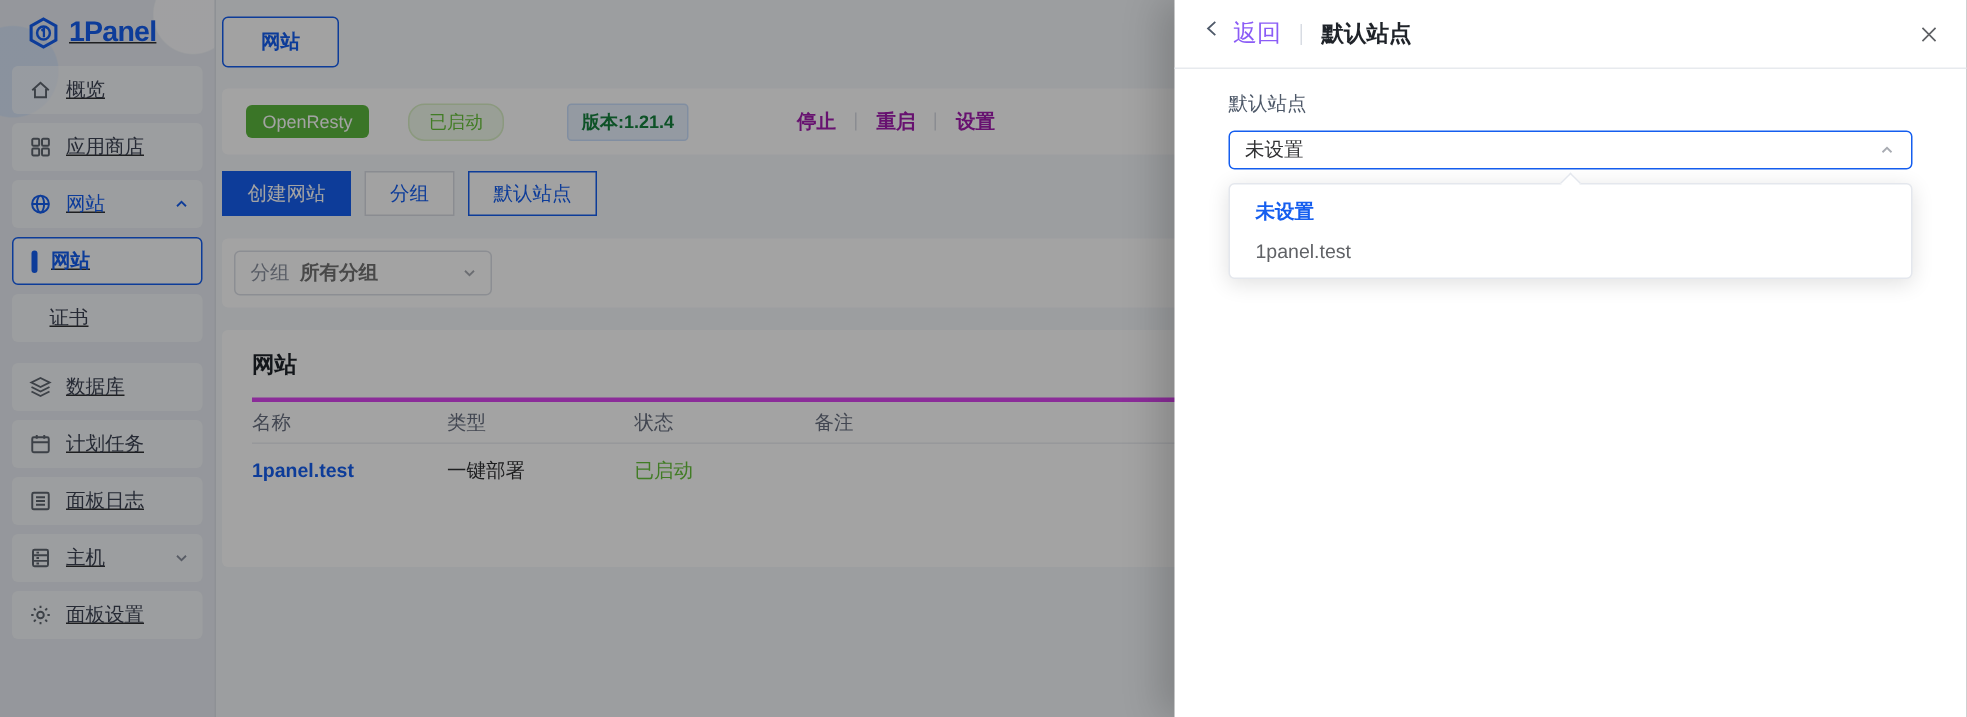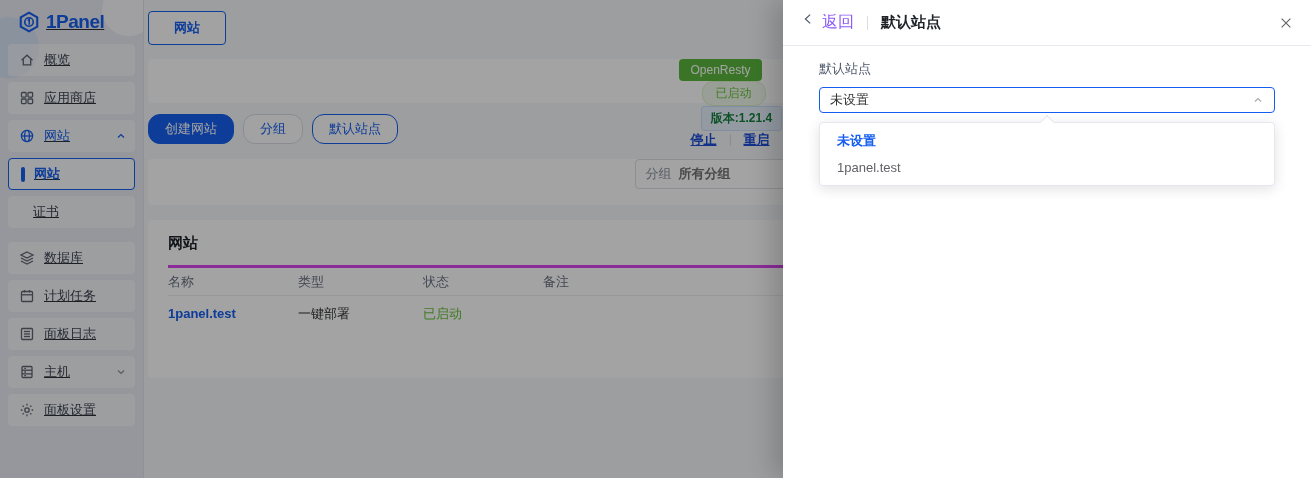--- a/index.html
+++ b/index.html
@@ -42,36 +42,36 @@
   .gap-before { margin-top:14px; }
   .mi-icon { display:flex; width:16px; height:16px; flex:none; }
   .chev { display:flex; width:12px; height:12px; flex:none; }
   
   .main { position:absolute; left:130px; right:0; top:0; bottom:0; padding:0 18px; }
   .tab-btn {
     display:inline-block; margin-top:11px; padding:7px 25px;
     border:1px solid #155eef; border-radius:4px; color:#155eef;
     background:#fdfdfd; font-weight:bold; cursor:pointer;
   }
-  .card { background:#fff; border-radius:4px;flex-direction:column; }
+  .card { background:#fff; border-radius:4px; }
   .status-card { margin-top:14px; height:44px; display:flex; align-items:center; padding:0 16px; }
   .app-badge { background:#5cb83e; color:#fff; font-size:12px; padding:4px 11px; border-radius:4px; }
   .state-pill {
     margin-left:26px; background:#f0f9eb; border:1px solid #d9efc6; color:#67c23a;
     font-size:12px; padding:3px 13px; border-radius:11px;
   }
   .ver-tag {
     margin-left:42px; background:#e8f1fd; border:1px solid #cadffc; color:#15803d;
     font-size:12px; font-weight:bold; padding:3px 9px; border-radius:3px;
   }
   .links { margin-left:72px; display:flex; align-items:center; gap:13px; }
-  .link { color:#1d4ed8; font-weight:bold; cursor:pointer;text-decoration:underline; }
+  .link { color:#a21caf; font-weight:bold; cursor:pointer; }
   .vdiv { width:1px; height:12px; background:#d8dce3; }
   .toolbar { margin-top:11px; display:flex; gap:9px; }
-  .btn { height:30px; padding:0 16px; border-radius:12px; font-size:13px; display:flex; align-items:center; cursor:pointer; }
+  .btn { height:30px; padding:0 16px; border-radius:0; font-size:13px; display:flex; align-items:center; cursor:pointer; }
   .btn-primary { background:#155eef; color:#fff; border:1px solid #155eef; }
   .btn-plain { background:#fdfdfd; color:#155eef; border:1px solid #d8dce3; }
   .btn-outline-primary { background:#fdfdfd; color:#155eef; border:1px solid #155eef; }
   .filter-card { margin-top:15px; height:46px; display:flex; align-items:center; padding:0 8px; }
   .select-box {
     width:172px; height:30px; border:1px solid #dcdfe6; border-radius:4px; background:#fff;
     display:flex; align-items:center; padding:0 8px 0 10px; cursor:pointer;
   }
   .select-prefix { color:#8a919f; margin-right:7px; }
   .select-value { color:#737373; font-weight:bold; flex:1; }

